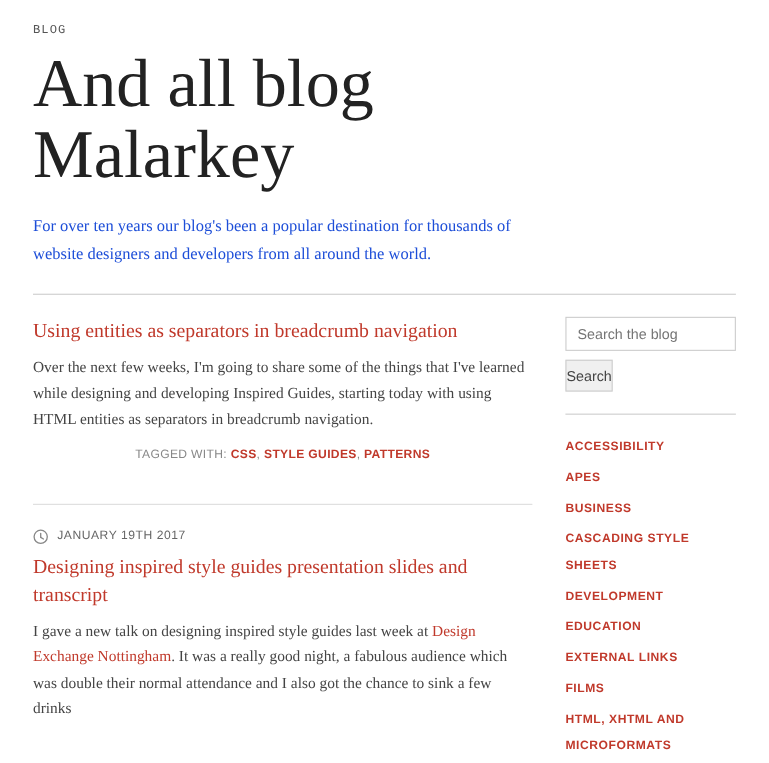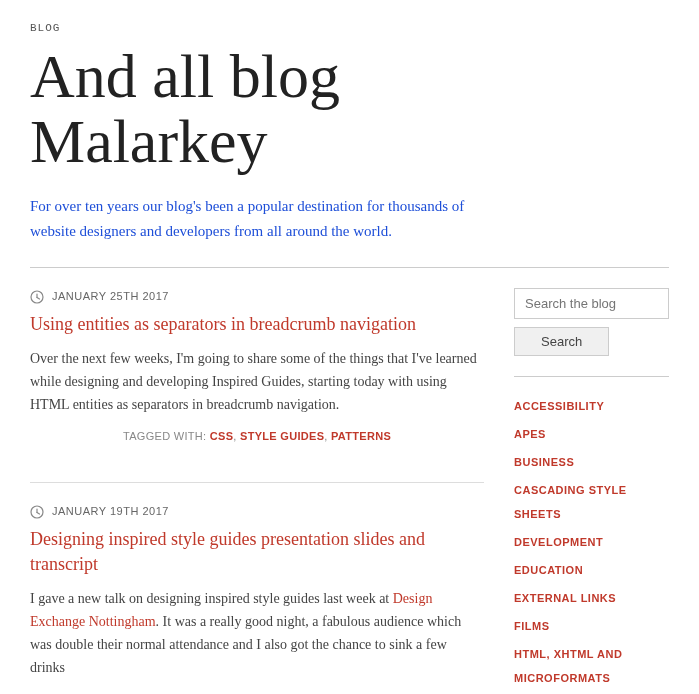--- a/index.html
+++ b/index.html
@@ -147,21 +147,21 @@
       font-size: 13px;
       color: #999;
       font-family: Arial, Helvetica, sans-serif;
       margin-bottom: 8px;
       outline: none;
     }
 
     .search-button {
       background: #f0f0f0;
       border: 1px solid #ccc;
-      padding: 6px 26px;
+      padding: 6px 0;
       font-size: 13px;
       font-family: Arial, Helvetica, sans-serif;
       color: #444;
       cursor: pointer;
       display: block;
       margin-bottom: 20px;
     }
 
     .sidebar-divider {
       border: none;
@@ -199,28 +199,20 @@
   </h1>
   <p class="blog-description">For over ten years our blog's been a popular destination for thousands of website designers and developers from all around the world.</p>
 
   <hr class="divider">
 
   <div class="main-layout">
 
     <div class="main-content">
 
       <div class="post">
-        <div class="post-meta">
-          <svg class="clock-icon" viewBox="0 0 14 14" fill="none" xmlns="http://www.w3.org/2000/svg">
-            <circle cx="7" cy="7" r="6" stroke="#888" stroke-width="1.2"></circle>
-            <line x1="7" y1="4" x2="7" y2="7.5" stroke="#888" stroke-width="1.2" stroke-linecap="round"></line>
-            <line x1="7" y1="7.5" x2="9.5" y2="9" stroke="#888" stroke-width="1.2" stroke-linecap="round"></line>
-          </svg>
-          <span class="post-date">JANUARY 25TH 2017</span>
-        </div>
         <h2 class="post-title">
           <a href="#">Using entities as separators in breadcrumb navigation</a>
         </h2>
         <p class="post-excerpt">Over the next few weeks, I'm going to share some of the things that I've learned while designing and developing Inspired Guides, starting today with using HTML entities as separators in breadcrumb navigation.</p>
         <div class="tagged-with">
           <span>TAGGED WITH:</span>
           <a href="#">CSS</a>,
           <a href="#">STYLE GUIDES</a>,
           <a href="#">PATTERNS</a>
         </div>

